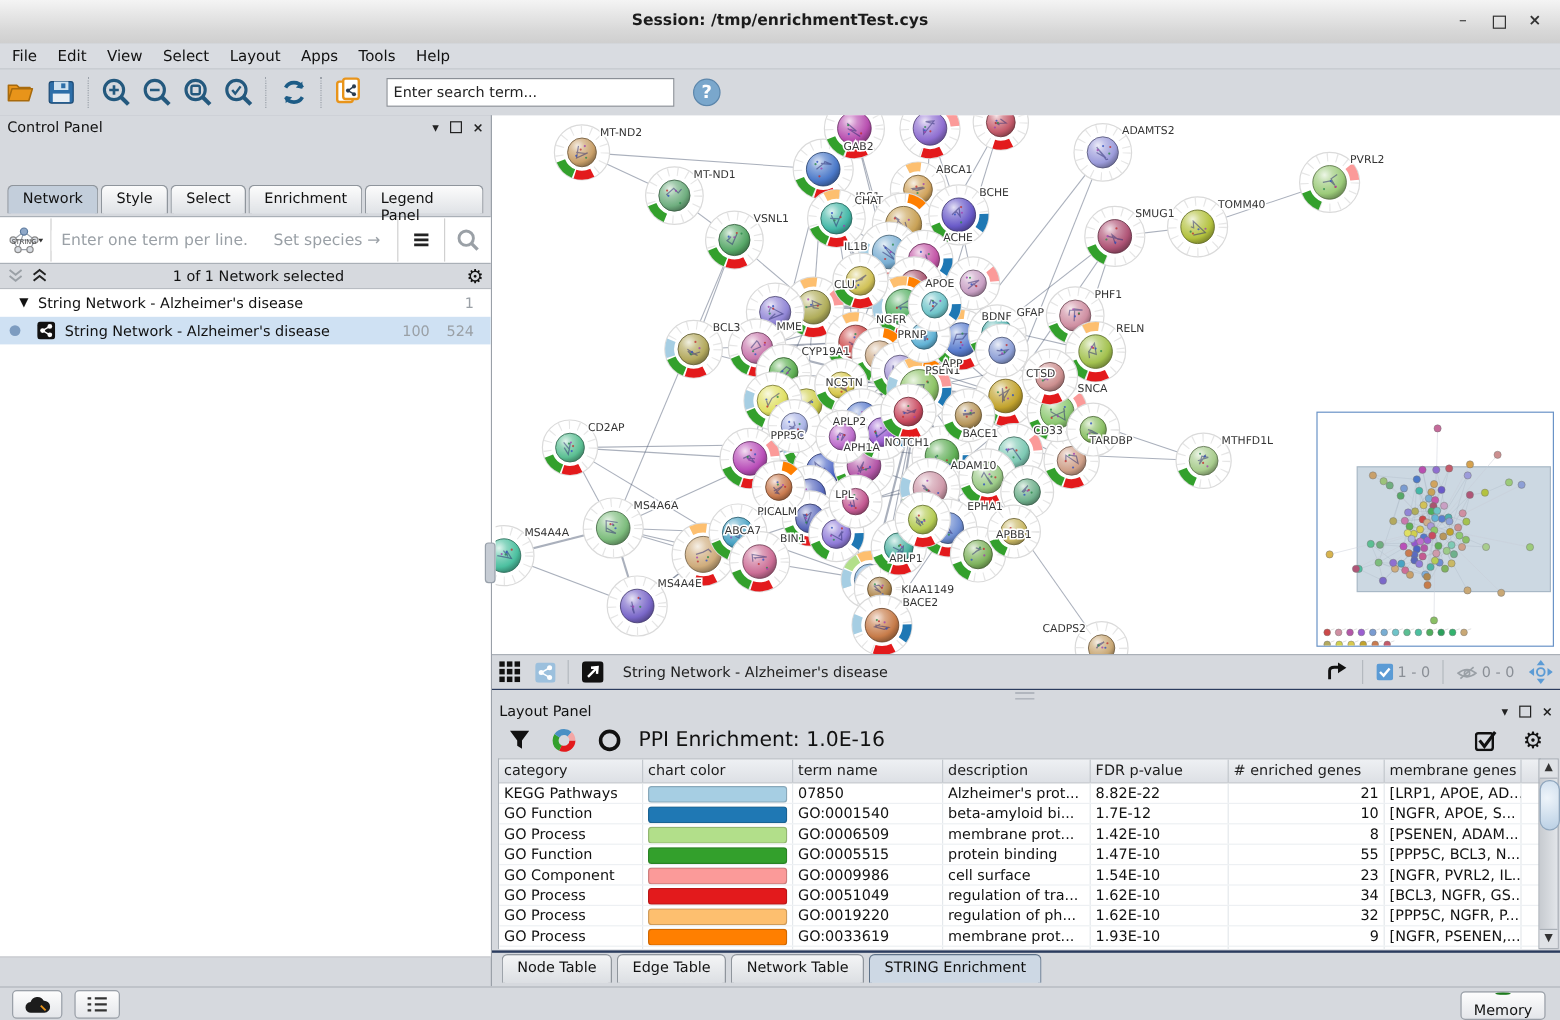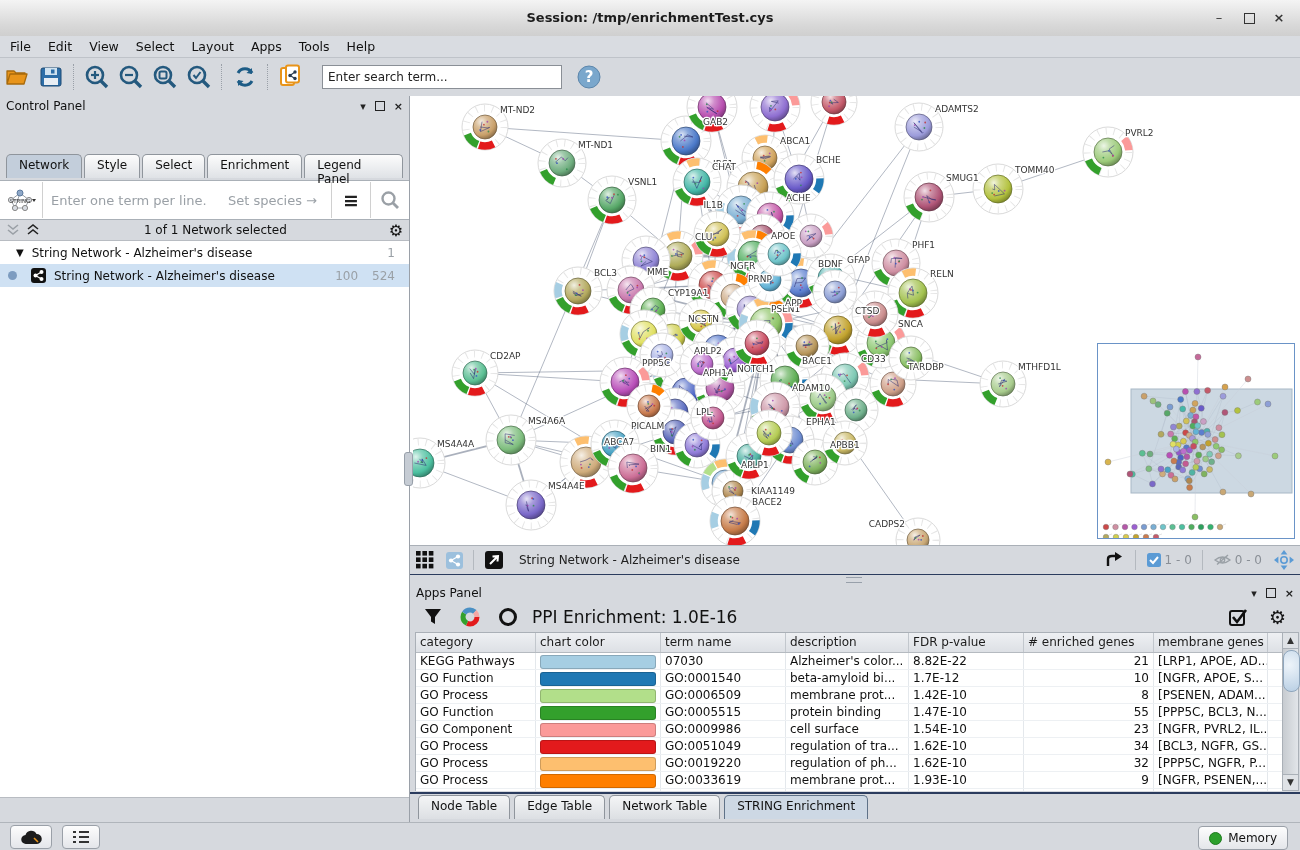--- a/index.html
+++ b/index.html
@@ -48,21 +48,21 @@
   .tree-row .cnt{color:#9aa0a6;margin-left:14px;}
   .tree-row.sel{background:#cfe1f3;}
   
   #network-panel{left:410px;top:96px;width:890px;height:479px;background:#fff;border-bottom:2px solid #2b3c5e;box-sizing:border-box;}
   #net-canvas{left:3px;top:0;width:887px;height:449px;}
   #navigator{left:687px;top:247px;width:198px;height:196px;background:#fff;border:1px solid #6a93c7;box-sizing:border-box;}
   #net-toolbar{left:0;top:449px;width:890px;height:28px;background:#d6d9de;border-top:1px solid #aab0b7;
     display:flex;align-items:center;}
   .nt-ic{margin:0 6px;display:flex;align-items:center;}
   #net-title{font-size:12px;color:#222;margin-left:10px;flex:1;}
-  .nt-stat{font-size:12px;color:#8a8f96;margin:0 6px;display:flex;align-items:flex-start;gap:4px;}
+  .nt-stat{font-size:12px;color:#8a8f96;margin:0 6px;display:flex;align-items:center;gap:4px;}
   .vline{width:1px;height:20px;border-left:1px solid #b4b9bf;margin:0 4px;}
   #divider-h{left:410px;top:575px;width:890px;height:8px;background:#d6d9de;}
   #divider-h .grip{position:absolute;left:436px;top:2px;width:16px;height:4px;border-top:1px solid #98a0aa;border-bottom:1px solid #98a0aa;}
   #split-grip-v{left:404px;top:452px;width:7px;height:32px;background:#c6ccd4;border:1px solid #98a0aa;border-radius:3px;}
   
   #table-panel{left:410px;top:583px;width:890px;height:239px;background:#d6d9de;}
   #tp-toolbar{left:0;top:20px;width:890px;height:28px;display:flex;align-items:center;}
   #ppi-text{font-size:17px;color:#111;margin-left:14px;flex:1;}
   #enrich-table{left:5px;top:49px;width:867px;background:#fff;border:1px solid #aab0b7;border-bottom:none;}
   .thead{display:flex;height:19px;background:linear-gradient(#eef0f3,#dde0e5);border-bottom:1px solid #b5bac0;}
@@ -80,21 +80,21 @@
   #tp-navy{left:0;top:209px;width:890px;height:2px;background:#2b3c5e;}
   #tp-tabs{left:8px;top:212px;height:24px;display:flex;}
   .tp-tab{font-size:12px;color:#111;padding:3px 12px 2px;margin-right:4px;border:1px solid #8f959c;border-bottom:none;
     border-radius:5px 5px 0 0;background:linear-gradient(#f4f5f6,#dcdfe3);}
   .tp-tab.active{background:#cdd8e4;border-color:#5f7288;}
   
   #statusbar{left:0;top:822px;width:1300px;height:28px;background:#d6d9de;border-top:1px solid #b0b5bb;display:flex;align-items:center;}
   .sb-btn{height:22px;border:1px solid #9aa0a8;border-radius:4px;background:linear-gradient(#fdfdfd,#e4e6ea);
     display:flex;align-items:center;justify-content:center;margin-left:10px;padding:0 9px;}
   #memory-btn{position:absolute;right:12px;top:3px;height:22px;border:1px solid #9aa0a8;border-radius:4px;
-    background:linear-gradient(#fdfdfd,#e4e6ea);display:flex;align-items:center;padding:0 10px;font-size:12px;color:#111;gap:6px;}
+    background:linear-gradient(#fdfdfd,#e4e6ea);display:flex;align-items:center;padding:0 10px;font-size:12px;color:#111;gap:6px;flex-direction:column;}
   #memory-dot{width:11px;height:11px;border-radius:50%;background:#2ca02c;border:1px solid #1d7a1d;}
   svg{display:block;}
 </style>
 </head>
 <body>
 
 <div id="titlebar" class="abs">
   <div id="title-text">Session: /tmp/enrichmentTest.cys</div>
   <div class="wctl abs" style="right:72px;">–</div>
   <div class="wctl abs" id="win-max" style="right:42px;"><span></span></div>
@@ -2415,21 +2415,21 @@
     </div>
   </div>
 </div>
 <div id="split-grip-v" class="abs"></div>
 <div id="divider-h" class="abs">
     <div class="grip"></div>
   </div>
 
 <div id="table-panel" class="abs">
   <div class="panel-head">
-    <span>Apps Panel</span>
+    <span>Layout Panel</span>
     <span class="grow"></span>
     <span class="ph-ic">▾</span>
     <span class="ph-box"></span>
     <span class="ph-ic" style="font-weight:bold;">×</span>
   </div>
   <div id="tp-toolbar" class="abs">
     <div style="margin-left:14px;">
       <svg width="18" height="18">
           <path d="M1 1 L17 1 L11 9 L11 16 L7 13.5 L7 9 Z" fill="#111"></path>
         </svg>
@@ -2465,22 +2465,22 @@
         <div class="th" style="width: 115px;">FDR p-value</div>
         <div class="th" style="width: 130px;"># enriched genes</div>
         <div class="th" style="width: 114px;">membrane genes</div>
       </div>
     <div id="tbody">
         <div class="tr">
           <div class="td" style="width: 120px;">KEGG Pathways</div>
           <div class="td" style="width: 125px;">
             <div class="swatch" style="background: rgb(166, 206, 227);"></div>
           </div>
-          <div class="td" style="width: 125px;">07030</div>
-          <div class="td" style="width: 123px;">Alzheimer's color...</div>
+          <div class="td" style="width: 125px;">07850</div>
+          <div class="td" style="width: 123px;">Alzheimer's prot...</div>
           <div class="td" style="width: 115px;">8.82E-22</div>
           <div class="td num" style="width: 130px;">21</div>
           <div class="td" style="width: 114px;">[LRP1, APOE, AD...</div>
         </div>
         <div class="tr">
           <div class="td" style="width: 120px;">GO Function</div>
           <div class="td" style="width: 125px;">
             <div class="swatch" style="background: rgb(31, 120, 180);"></div>
           </div>
           <div class="td" style="width: 125px;">GO:0001540</div>

